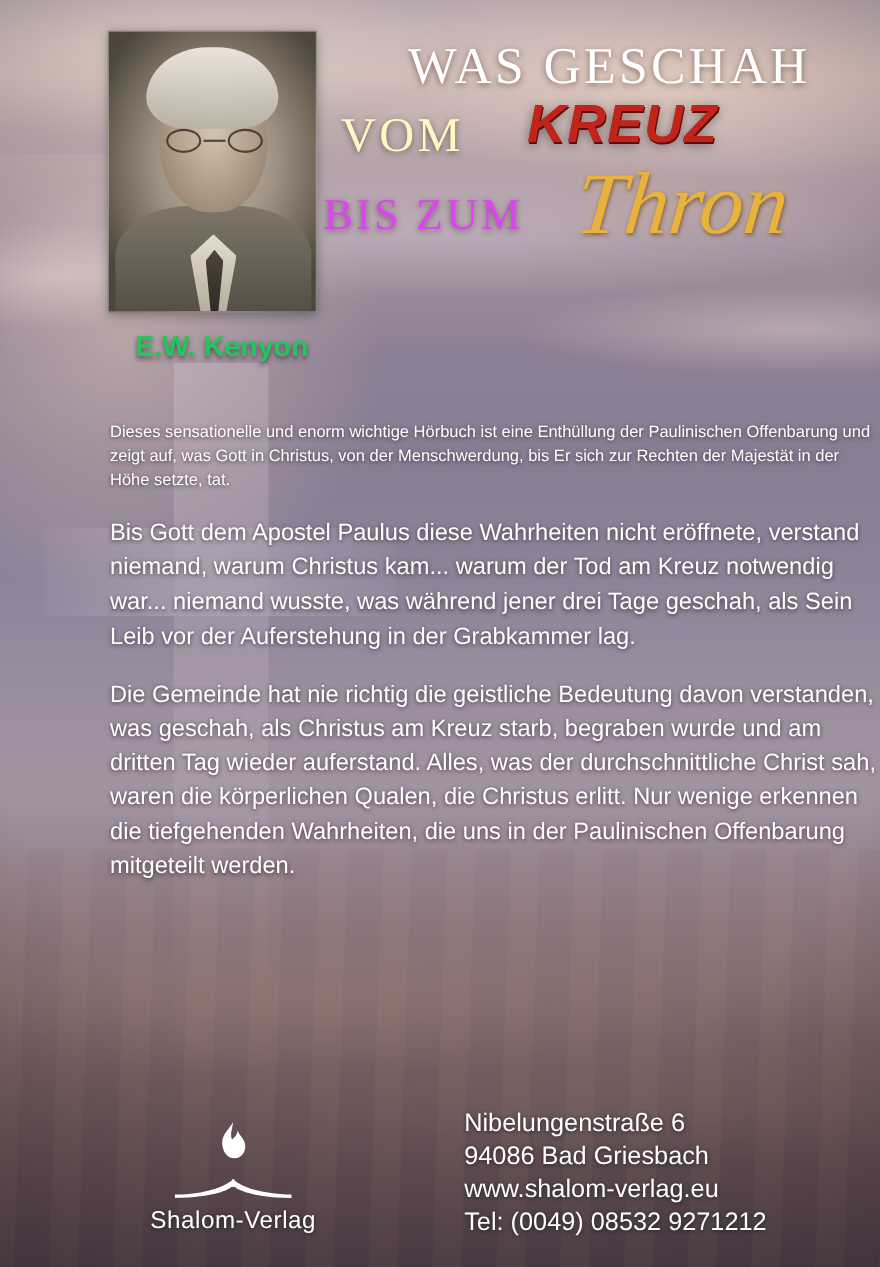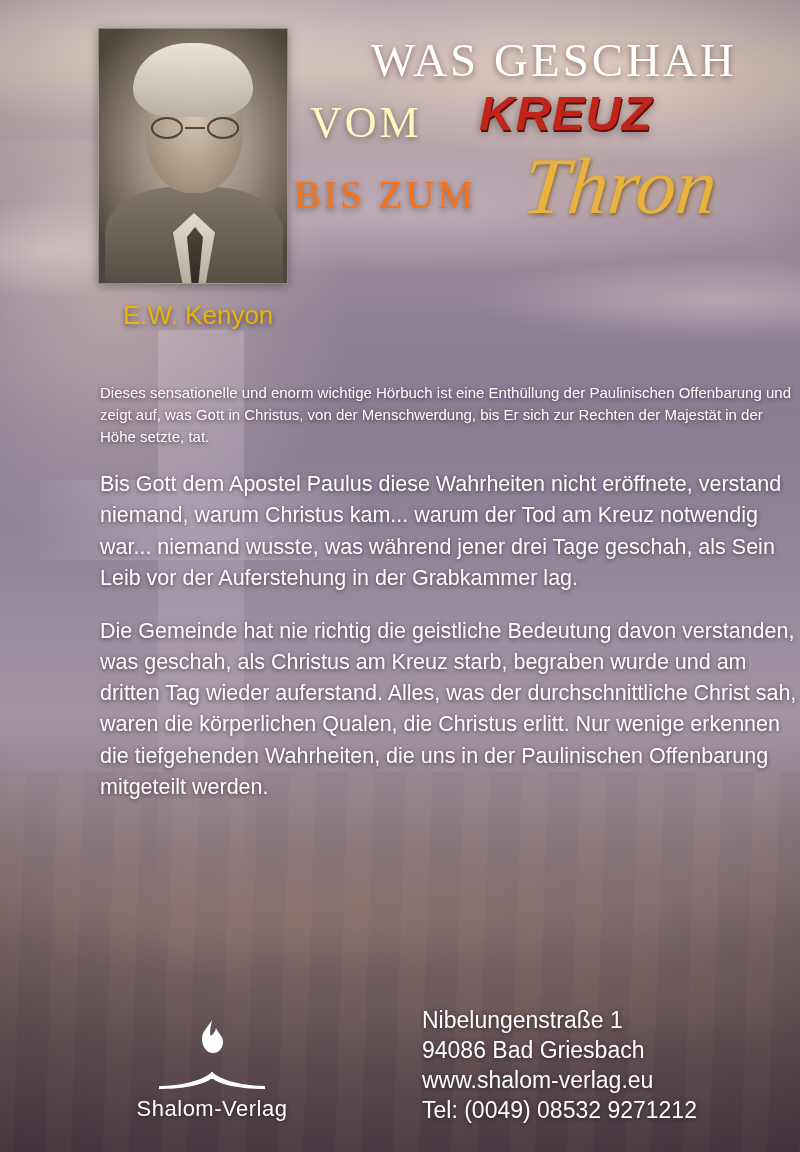--- a/index.html
+++ b/index.html
@@ -203,40 +203,40 @@
   .t-line3 {
     position: relative;
     height: 86px;
     margin-top: 6px;
   }
   .t-bis {
     position: absolute; left: 0px; top: 12px;
     font-family: "Liberation Serif", serif;
     font-size: 40px;
     letter-spacing: 3px;
-    color: #f97316;
+    color: #d946ef;
     text-shadow: 0 2px 6px rgba(60,30,20,0.55);
   }
   .t-thron {
     position: absolute; left: 230px; top: -18px;
     font-family: "Liberation Serif", serif;
     font-style: italic;
     font-size: 80px;
     color: #e8b23c;
     text-shadow: 1px 2px 4px rgba(90,55,10,0.65), 0 0 18px rgba(240,190,90,0.35);
     transform: skewX(-6deg);
   }
 
   
   .author {
     position: absolute;
     left: 56px; top: 300px;
     font-size: 26px;
-    font-weight: normal;
-    color: #eab308;
+    font-weight: bold;
+    color: #22c55e;
     text-shadow: 0 2px 5px rgba(40,20,30,0.6);
     padding-left: 23px;
   }
 
   
   .blurb {
     position: absolute;
     left: 56px; top: 382px;
     width: 700px;
   }
@@ -342,20 +342,20 @@
         <path d="M13 0 C9 7 3 11 3 19 C3 27 8 33 14 33 C20 33 24 28 24 22 C24 16 19 13 17 8 C16.5 12 14 14 12 16 C10 12 12 6 13 0 Z" fill="#ffffff"></path>
       </svg>
       <svg class="book" viewBox="0 0 110 34">
         <path d="M2 30 C20 30 44 26 55 16 C66 26 90 30 108 30 L108 33 C88 33 64 30 55 22 C46 30 22 33 2 33 Z" fill="#ffffff"></path>
         <path d="M55 16 L55 23" stroke="#ffffff" stroke-width="2"></path>
       </svg>
       <div class="name">Shalom-Verlag</div>
     </div>
 
     <div class="address">
-      <div>Nibelungenstraße 1</div>
+      <div>Nibelungenstraße 6</div>
       <div>94086 Bad Griesbach</div>
       <div>www.shalom-verlag.eu</div>
       <div>Tel: (0049) 08532 9271212</div>
     </div>
 
   </div>
 </div>
 
 </body></html>

